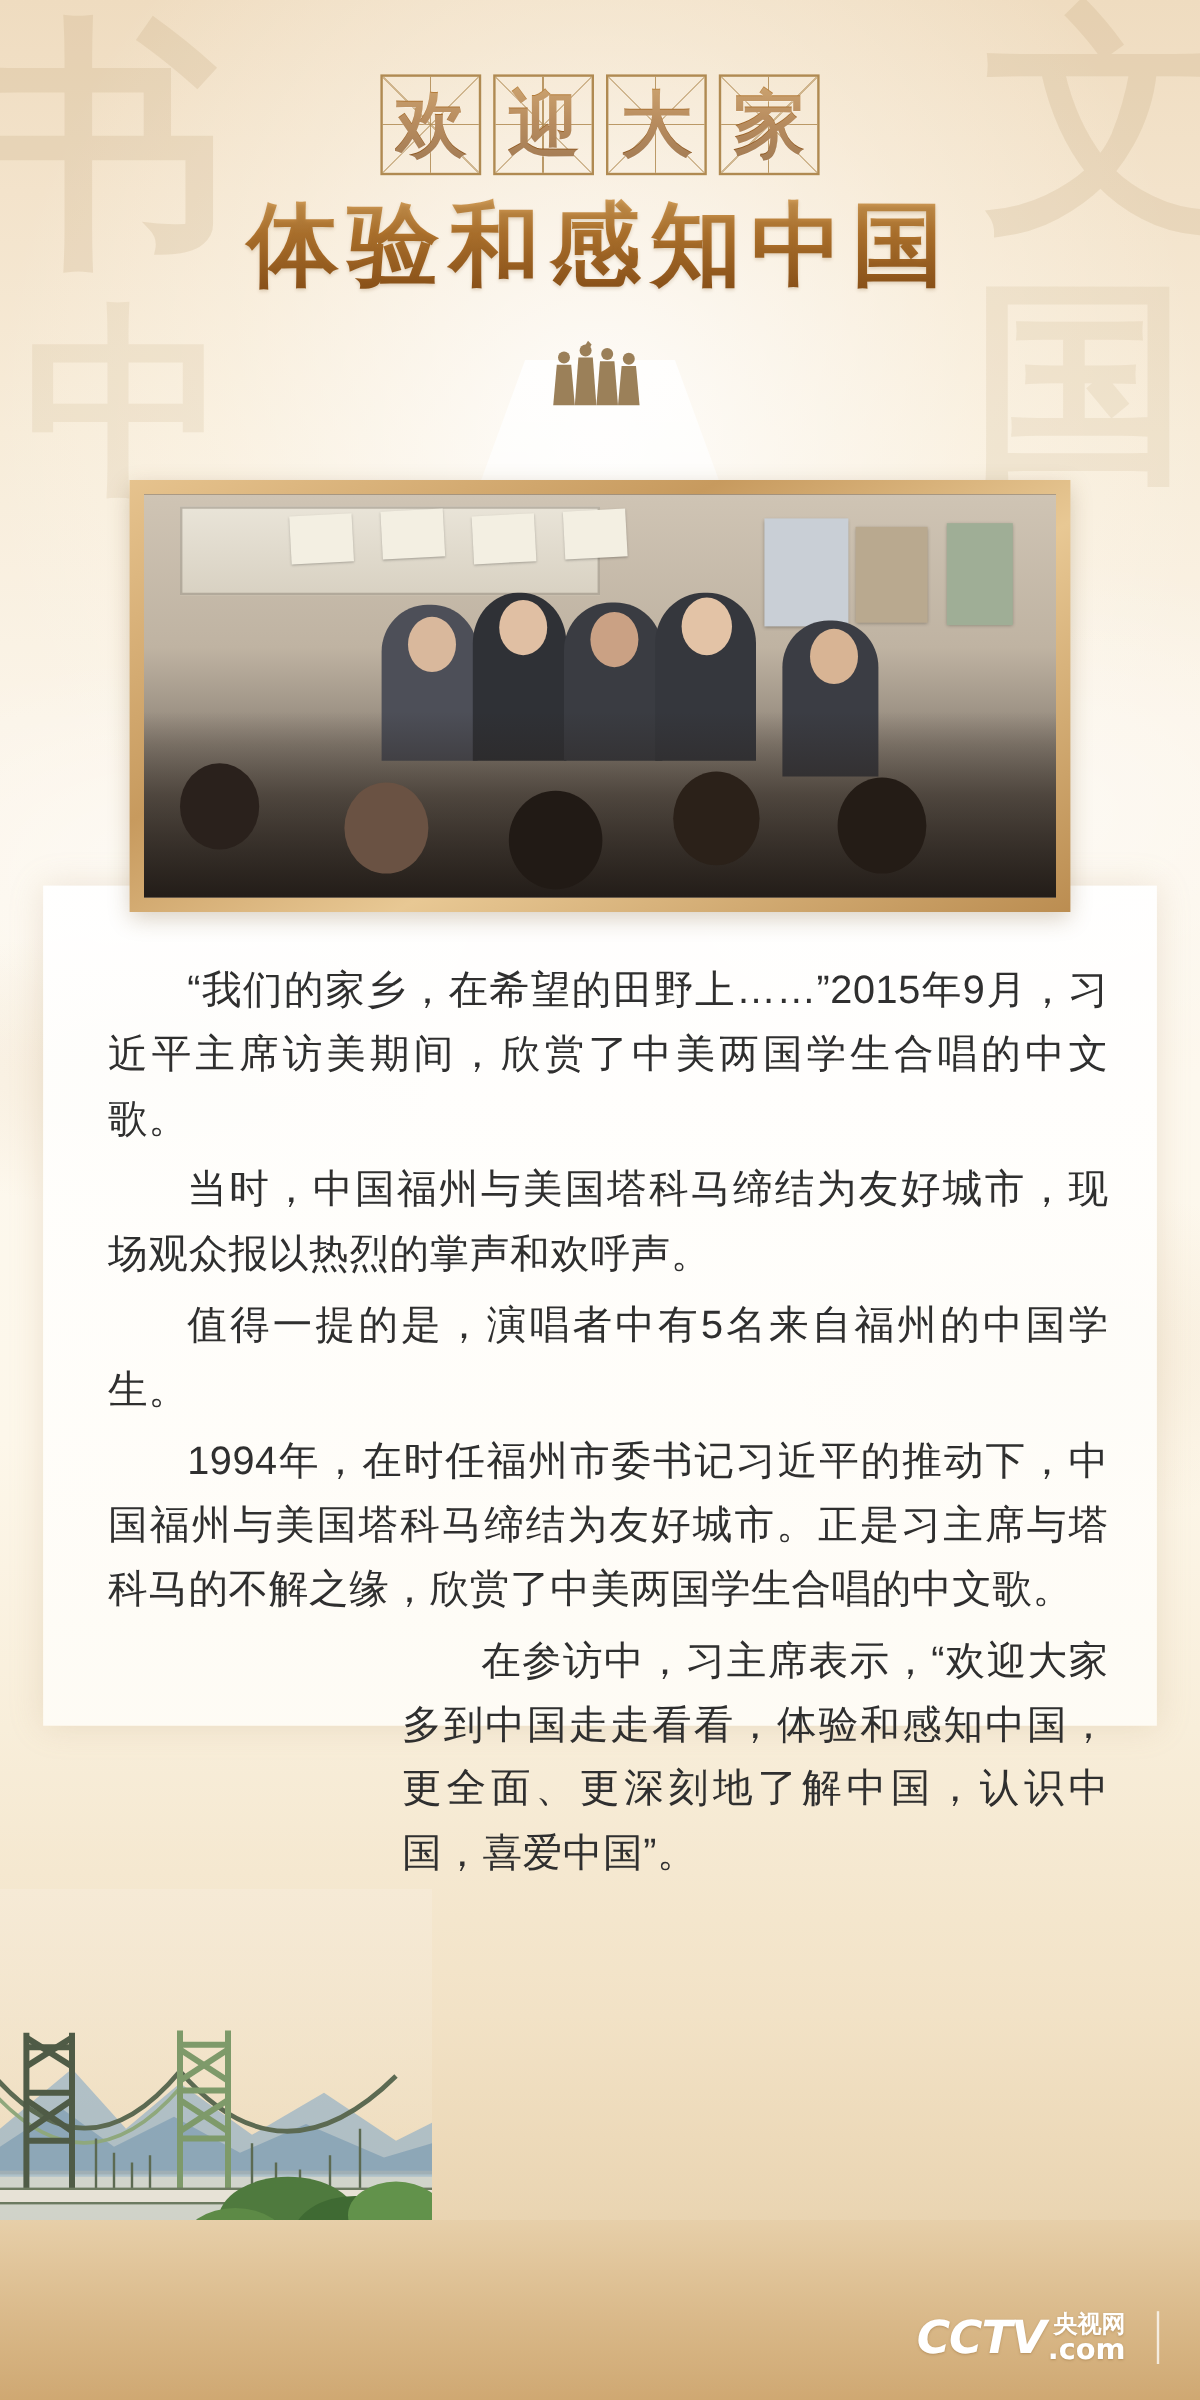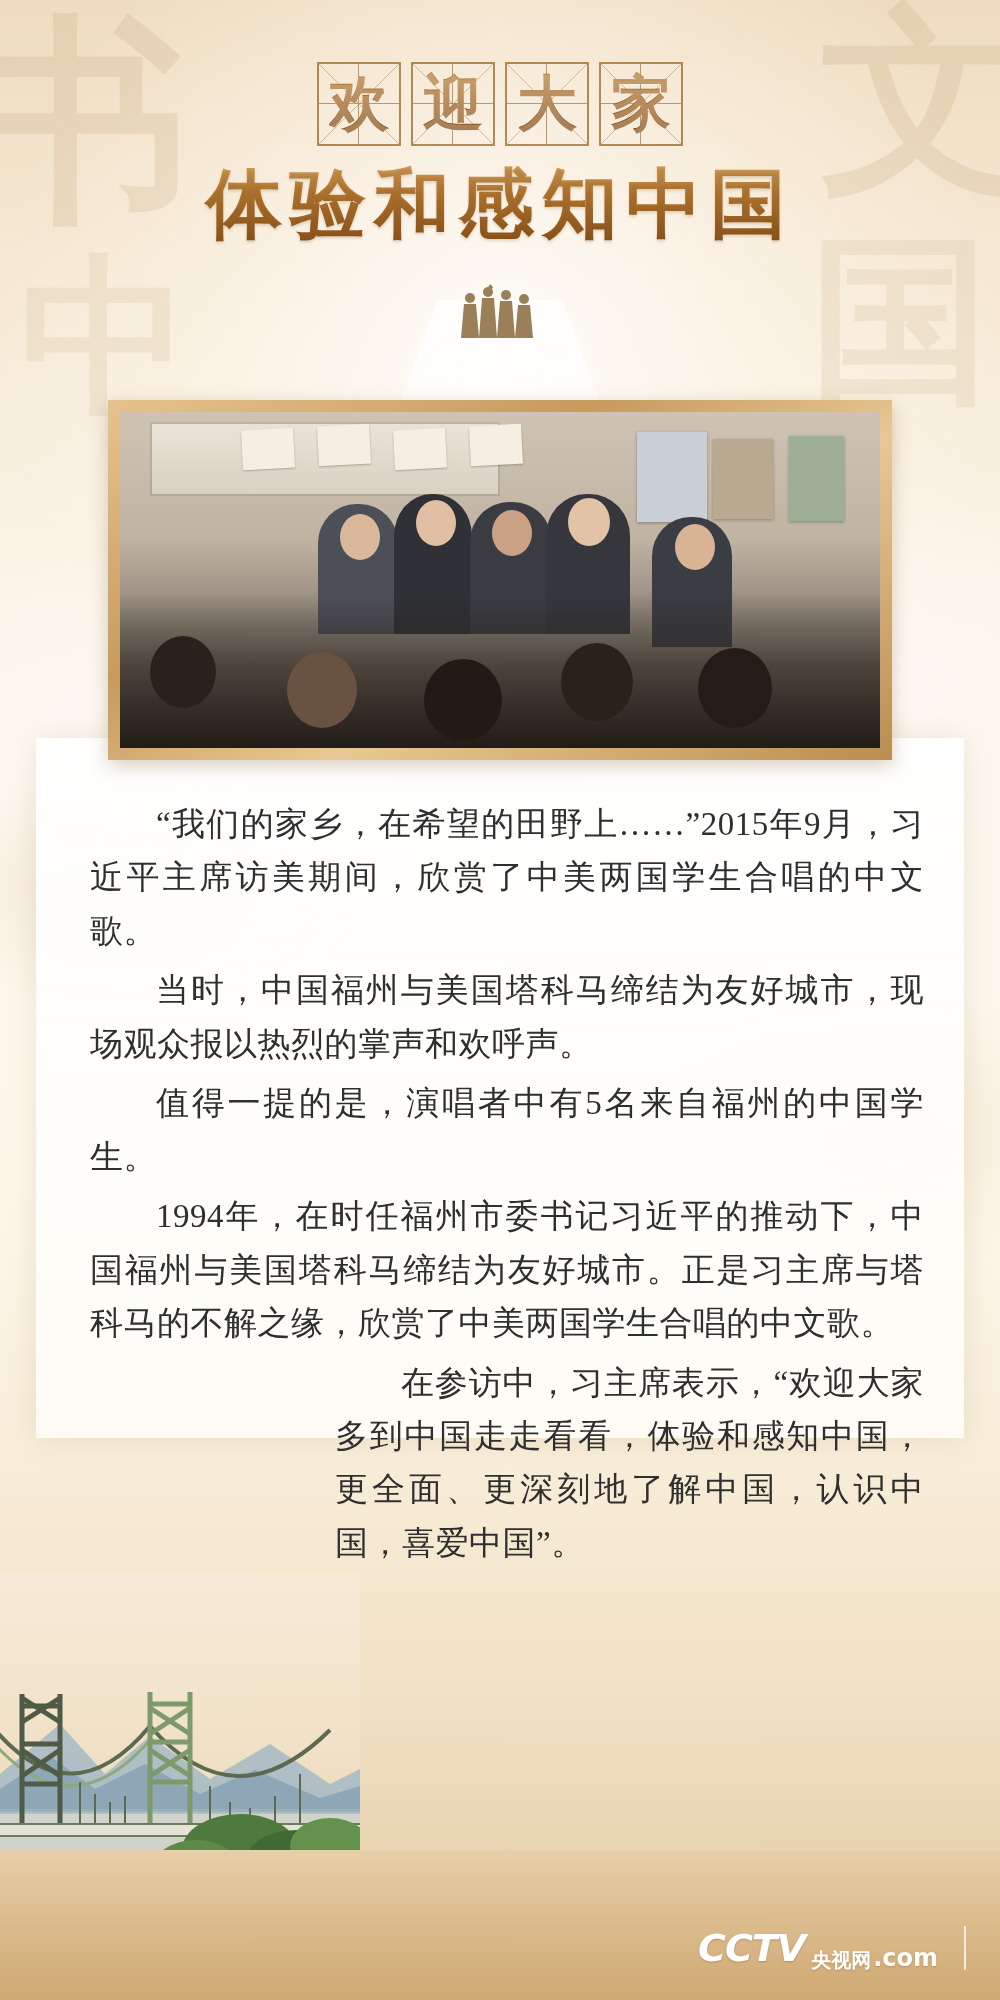--- a/index.html
+++ b/index.html
@@ -212,21 +212,21 @@
     height: 700px;
     background: linear-gradient(180deg, rgba(255,255,255,.93), rgba(255,253,248,.88));
     box-shadow: 0 0 26px rgba(180,150,110,.22);
     z-index: 6;
   }
   .article-body {
     position: absolute;
     top: 60px;
     left: 54px;
     width: 834px;
-    font-family: Liberation Serif, serif;
+    font-family: Liberation Sans, sans-serif;
     font-size: 33px;
     line-height: 1.62;
     color: #2f2f2f;
     letter-spacing: .5px;
   }
   .article-body p {
     margin: 0 0 6px 0;
     text-align: justify;
     text-indent: 2em;
   }
@@ -283,21 +283,21 @@
     line-height: 1;
   }
   .cctv-com {
     font-family: "DejaVu Sans", sans-serif;
     font-size: 24px;
     font-weight: bold;
     margin-left: 2px;
   }
   .col-cn {
     display: flex;
-    flex-direction: row;
+    flex-direction: column;
     align-items: flex-end;
     line-height: 1;
   }
   .brand {
     position: relative;
     display: flex;
     align-items: center;
     font-family: "DejaVu Serif", serif;
     font-size: 40px;
     font-weight: bold;

